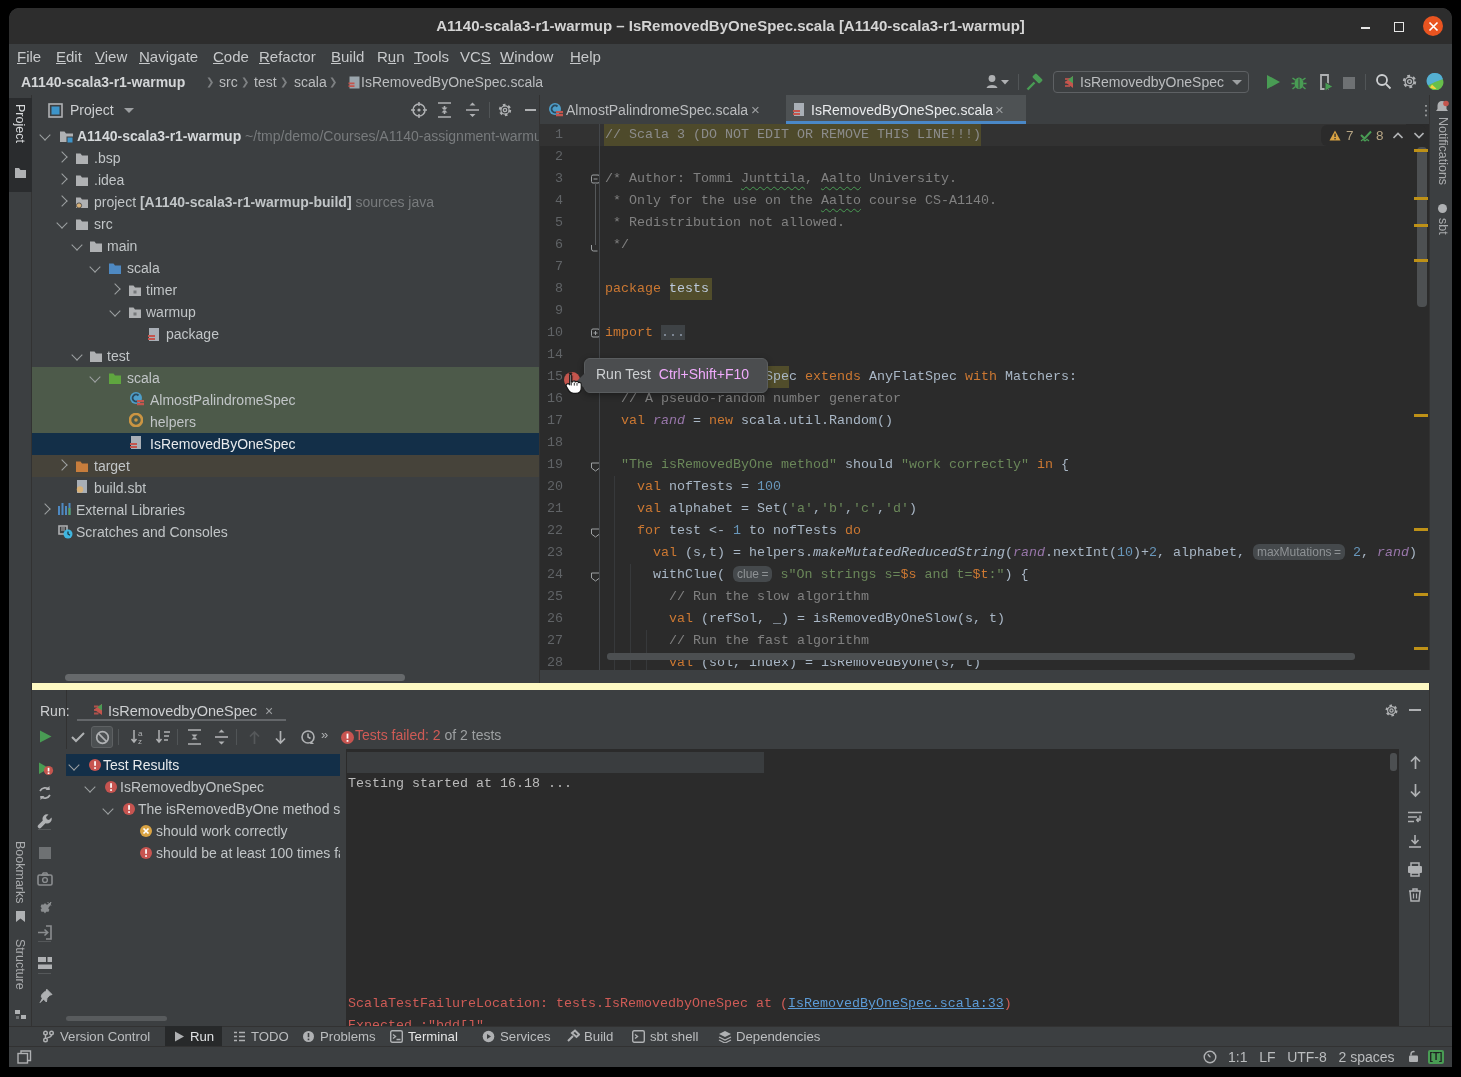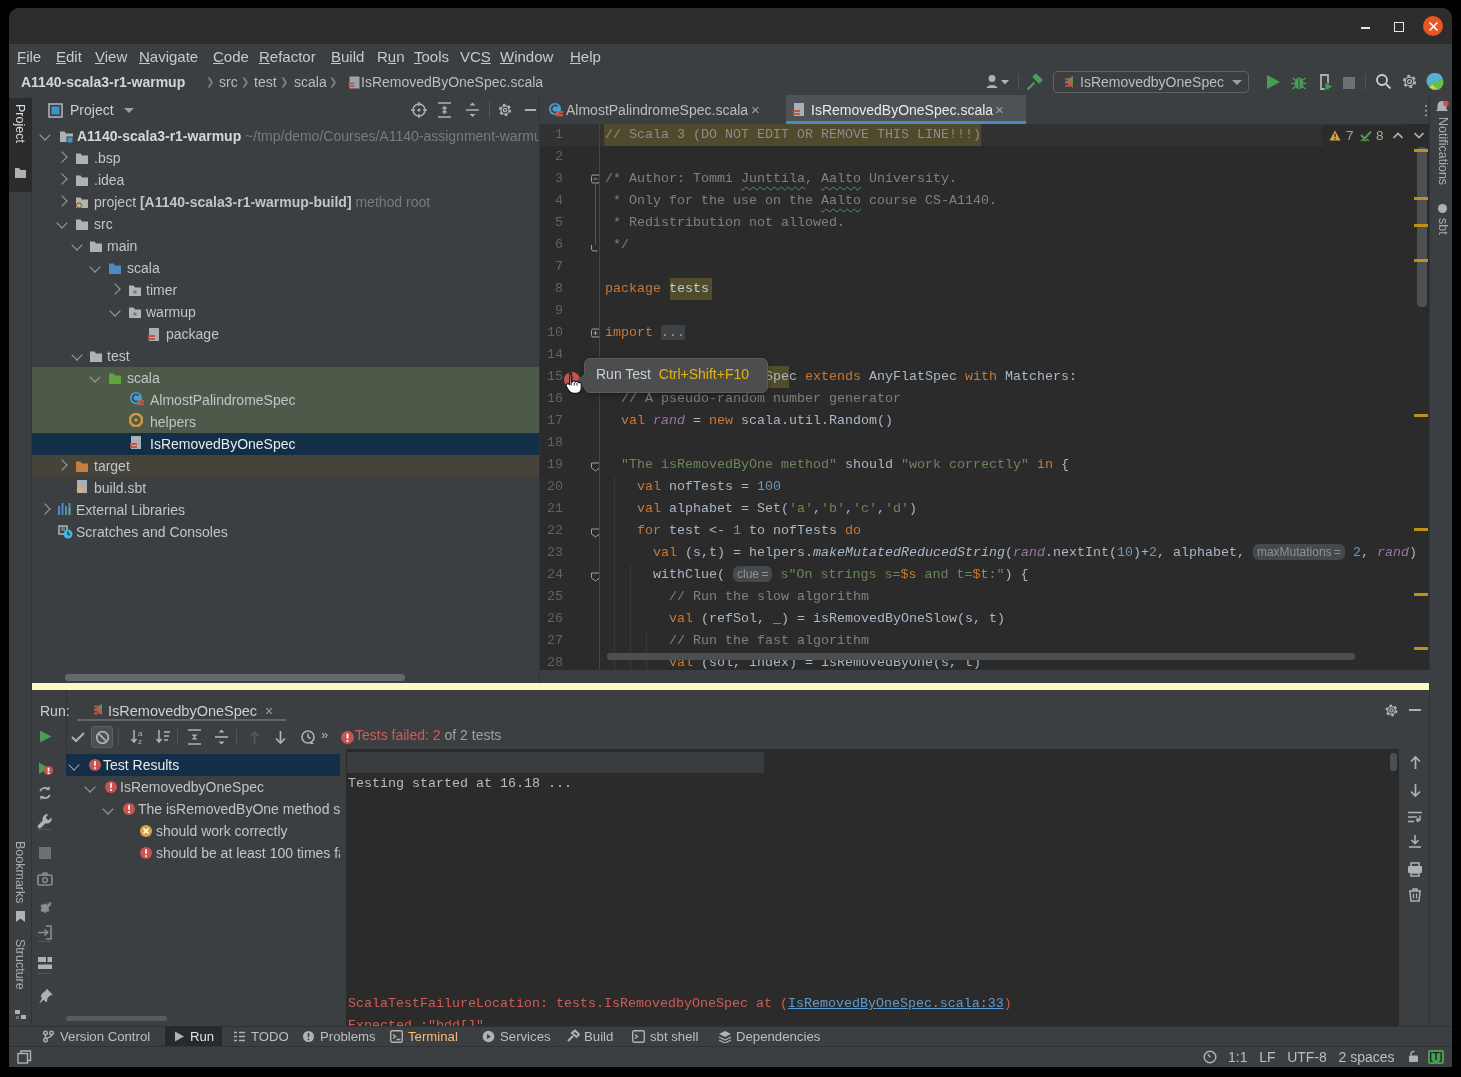--- a/index.html
+++ b/index.html
@@ -15,20 +15,21 @@
 .sq{text-decoration:underline wavy #499C54 1px;text-underline-offset:3.5px;text-decoration-skip-ink:none}
 .kw{color:#CC7832}.str{color:#6A8759}.num{color:#6897BB}.cmt{color:#808080}.pu{color:#9876AA;font-style:italic}.it{font-style:italic}
 .pill{display:inline-block;background:#45494C;color:#8E9295;border-radius:6px;font-size:12px;font-family:"Liberation Sans",sans-serif;padding:0 4px;line-height:16px}
 .red{color:#CF5B56}
 </style>
 </head>
 <body>
 <div id="win">
 
 <div class="r" style="left:0;top:0;width:1443px;height:36px;background:#2D2D2D;border-radius:10px 10px 0 0"></div>
+<div class="r" style="left:0;top:0;width:1443px;height:36px;line-height:36px;text-align:center;color:#D4D4D4;font-weight:bold;font-size:15px">A1140-scala3-r1-warmup – IsRemovedByOneSpec.scala [A1140-scala3-r1-warmup]</div>
 <div class="r" style="left:1352px;top:19px;width:9px;height:2px;background:#E6E6E6"></div>
 <div class="r" style="left:1385px;top:14px;width:10px;height:10px;border:1.6px solid #E6E6E6"></div>
 <div class="r" style="left:1414px;top:8px;width:20px;height:20px;border-radius:50%;background:#E95420"></div>
 <svg class="r" style="left:1419px;top:13px" width="11" height="11">
       <path d="M1.5 1.5 L9.5 9.5 M9.5 1.5 L1.5 9.5" stroke="#fff" stroke-width="1.7"></path>
     </svg>
 
 <div class="r" style="left:0;top:36px;width:1443px;height:25px;background:#3C3F41"></div>
 <div class="r" style="top:36px;left:0;height:25px;line-height:25px;font-size:15px;color:#C7C9CB">
 <span class="r" style="left:8px"><u>F</u>ile</span>
@@ -183,21 +184,21 @@
   <div class="cvr r" style="left:26px;top:80px"></div>
   <svg class="r" style="left:43px;top:79px" width="14" height="13">
         <path d="M1 1.5h4.5L7 3.5h6v8.5H1z" fill="#AFB1B3"></path>
       </svg>
   <div class="r lbl" style="left:62px;top:74px">.idea</div>
   <div class="cvr r" style="left:26px;top:102px"></div>
   <svg class="r" style="left:43px;top:101px" width="14" height="13">
         <path d="M1 1.5h4.5L7 3.5h6v8.5H1z" fill="#AFB1B3"></path>
         <circle cx="4" cy="9.5" r="2.6" fill="#D8B178" stroke="#3C3F41" stroke-width="0.8"></circle>
       </svg>
-  <div class="r lbl" style="left:62px;top:96px">project <b>[A1140-scala3-r1-warmup-build]</b> <span style="color:#787B7D">method root</span></div>
+  <div class="r lbl" style="left:62px;top:96px">project <b>[A1140-scala3-r1-warmup-build]</b> <span style="color:#787B7D">sources java</span></div>
   <div class="cvd r" style="left:26px;top:124px"></div>
   <svg class="r" style="left:43px;top:123px" width="14" height="13">
         <path d="M1 1.5h4.5L7 3.5h6v8.5H1z" fill="#AFB1B3"></path>
       </svg>
   <div class="r lbl" style="left:62px;top:118px">src</div>
   <div class="cvd r" style="left:41px;top:146px"></div>
   <svg class="r" style="left:57px;top:145px" width="14" height="13">
         <path d="M1 1.5h4.5L7 3.5h6v8.5H1z" fill="#AFB1B3"></path>
       </svg>
   <div class="r lbl" style="left:75px;top:140px">main</div>
@@ -595,21 +596,21 @@
 <svg class="r" style="left:293px;top:1022px" width="13" height="13">
       <circle cx="6.5" cy="6.5" r="5.5" fill="#AFB1B3"></circle>
       <rect x="5.7" y="3" width="1.6" height="4.2" fill="#3C3F41"></rect>
       <rect x="5.7" y="8.6" width="1.6" height="1.6" fill="#3C3F41"></rect>
     </svg>
 <div class="r" style="left:311px;top:1019px;font-size:13.2px;line-height:19px;color:#BBBDBF">Problems</div>
 <svg class="r" style="left:381px;top:1022px" width="13" height="13">
       <rect x="0.7" y="0.7" width="11.6" height="11.6" rx="1.5" fill="none" stroke="#AFB1B3" stroke-width="1.4"></rect>
       <path d="M3 4.5l2.5 2L3 8.5M6.5 9.5h4" stroke="#AFB1B3" stroke-width="1.4" fill="none"></path>
     </svg>
-<div class="r" style="left:399px;top:1019px;font-size:13.2px;line-height:19px;color:#fdba74">Terminal</div>
+<div class="r" style="left:399px;top:1019px;font-size:13.2px;line-height:19px;color:#e5e5e5">Terminal</div>
 <svg class="r" style="left:473px;top:1022px" width="13" height="13">
       <circle cx="6.5" cy="6.5" r="5.8" fill="#AFB1B3"></circle>
       <path d="M5 4l4 2.5L5 9z" fill="#3C3F41"></path>
     </svg>
 <div class="r" style="left:491px;top:1019px;font-size:13.2px;line-height:19px;color:#BBBDBF">Services</div>
 <svg class="r" style="left:557px;top:1021px" width="14" height="14">
       <path d="M2 12 L7 7 M6 4l3-2.5 4 4L10.5 8z" stroke="#AFB1B3" stroke-width="2" fill="none"></path>
     </svg>
 <div class="r" style="left:575px;top:1019px;font-size:13.2px;line-height:19px;color:#BBBDBF">Build</div>
 <svg class="r" style="left:623px;top:1022px" width="13" height="13">
@@ -641,18 +642,18 @@
 
 <svg class="r" style="left:552px;top:362px" width="36" height="30">
       <path d="M8 6l16 8-16 8z" fill="#499C54"></path>
       <circle cx="11" cy="10" r="8" fill="#C4554D"></circle>
       <path d="M10 5.5h2.2l-.35 5.5h-1.5zM10.4 12.6h1.5v1.9h-1.5z" fill="#7E3532"></path>
     </svg>
 <div class="r" style="left:575px;top:350px;width:184px;height:35px;background:#4B4D4F;border:1px solid #5A5D5F;border-radius:6px;box-shadow:0 2px 6px rgba(0,0,0,0.35)"></div>
 <svg class="r" style="left:567px;top:365px" width="9" height="16">
       <path d="M9 0L1 8l8 8z" fill="#4B4D4F"></path>
     </svg>
-<div class="r" style="left:587px;top:358px;font-size:14px;color:#CDD0D2">Run Test&nbsp;&nbsp;<span style="color:#eab308">Ctrl+Shift+F10</span></div>
+<div class="r" style="left:587px;top:358px;font-size:14px;color:#CDD0D2">Run Test&nbsp;&nbsp;<span style="color:#f0abfc">Ctrl+Shift+F10</span></div>
 <svg class="r" style="left:551px;top:363px" width="26" height="30">
       <path d="M9.2 2.2c1.3 0 2.1.95 2.1 2.15V11l.95.15c.15-.75.85-1.3 1.7-1.3.75 0 1.4.45 1.65 1.1.3-.35.75-.55 1.25-.55.85 0 1.55.55 1.72 1.35.25-.2.6-.3.95-.3 1 0 1.73.8 1.73 1.9v3.6c0 3.2-2.2 5.4-5.4 5.4h-2.3c-2.3 0-3.75-.95-4.8-2.75l-2.35-4c-.6-1-.3-2.1.6-2.65.85-.5 1.85-.25 2.5.55l.2.25V4.35c0-1.2.85-2.15 2.1-2.15z" fill="#fff" stroke="#1a1a1a" stroke-width="1.2" stroke-linejoin="round"></path>
       <path d="M11.3 11.5v3M14.3 11.7v2.9M17 12v2.7" stroke="#1a1a1a" stroke-width="0.9" fill="none"></path>
     </svg>
 </div>
 
 </body></html>

